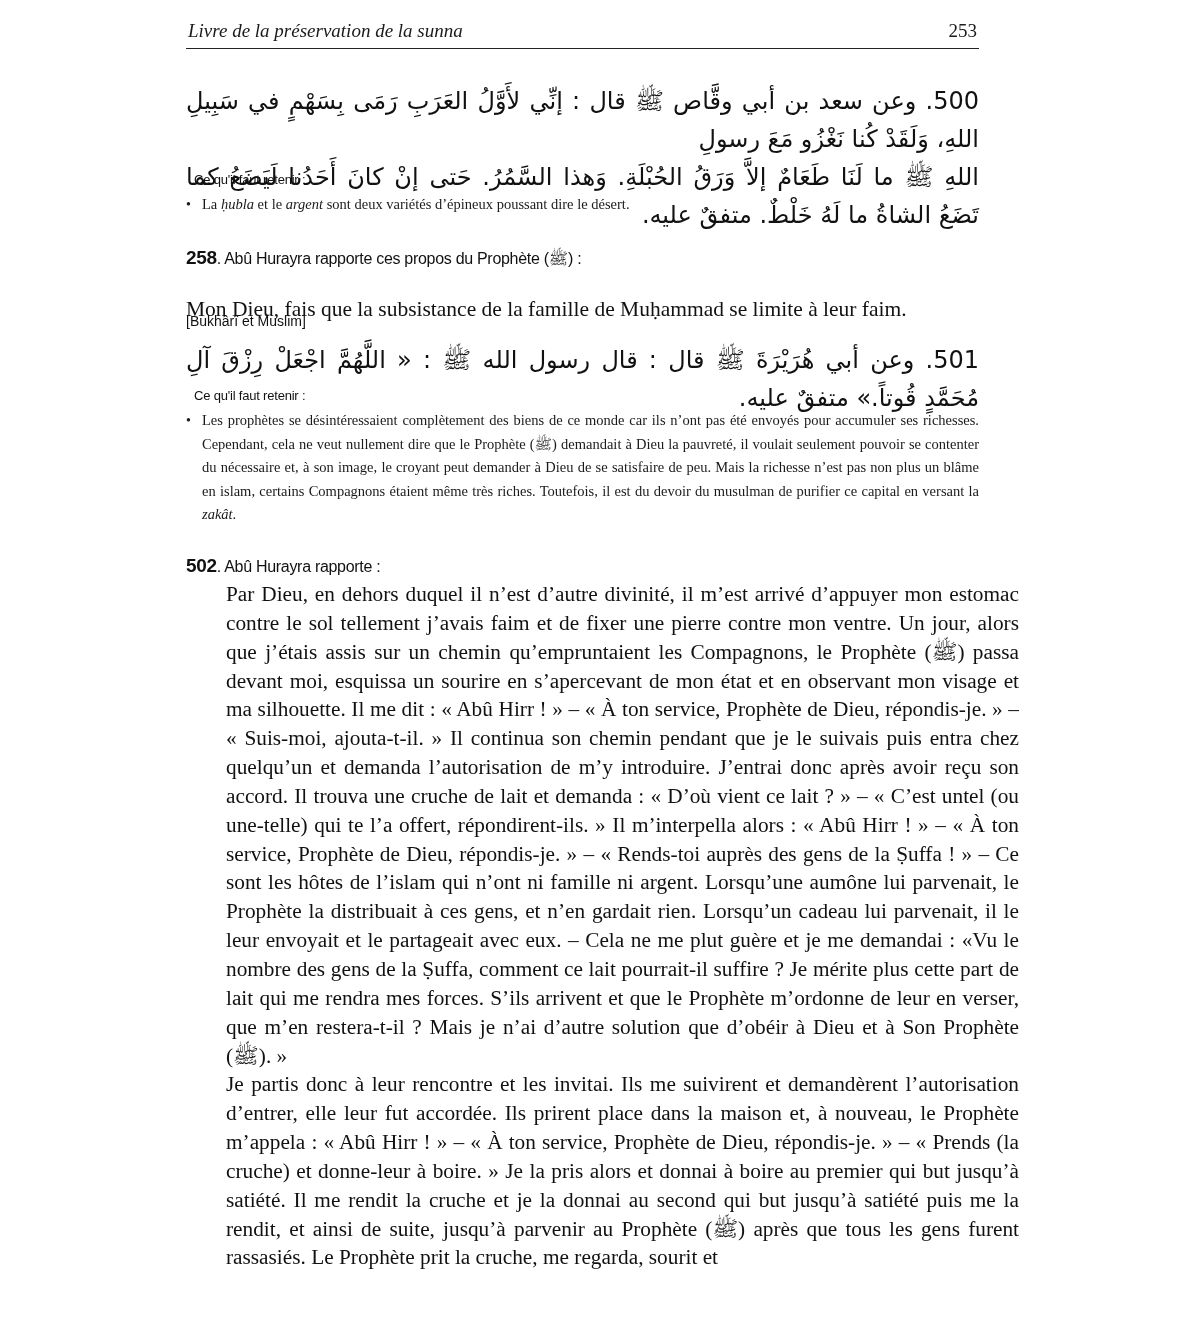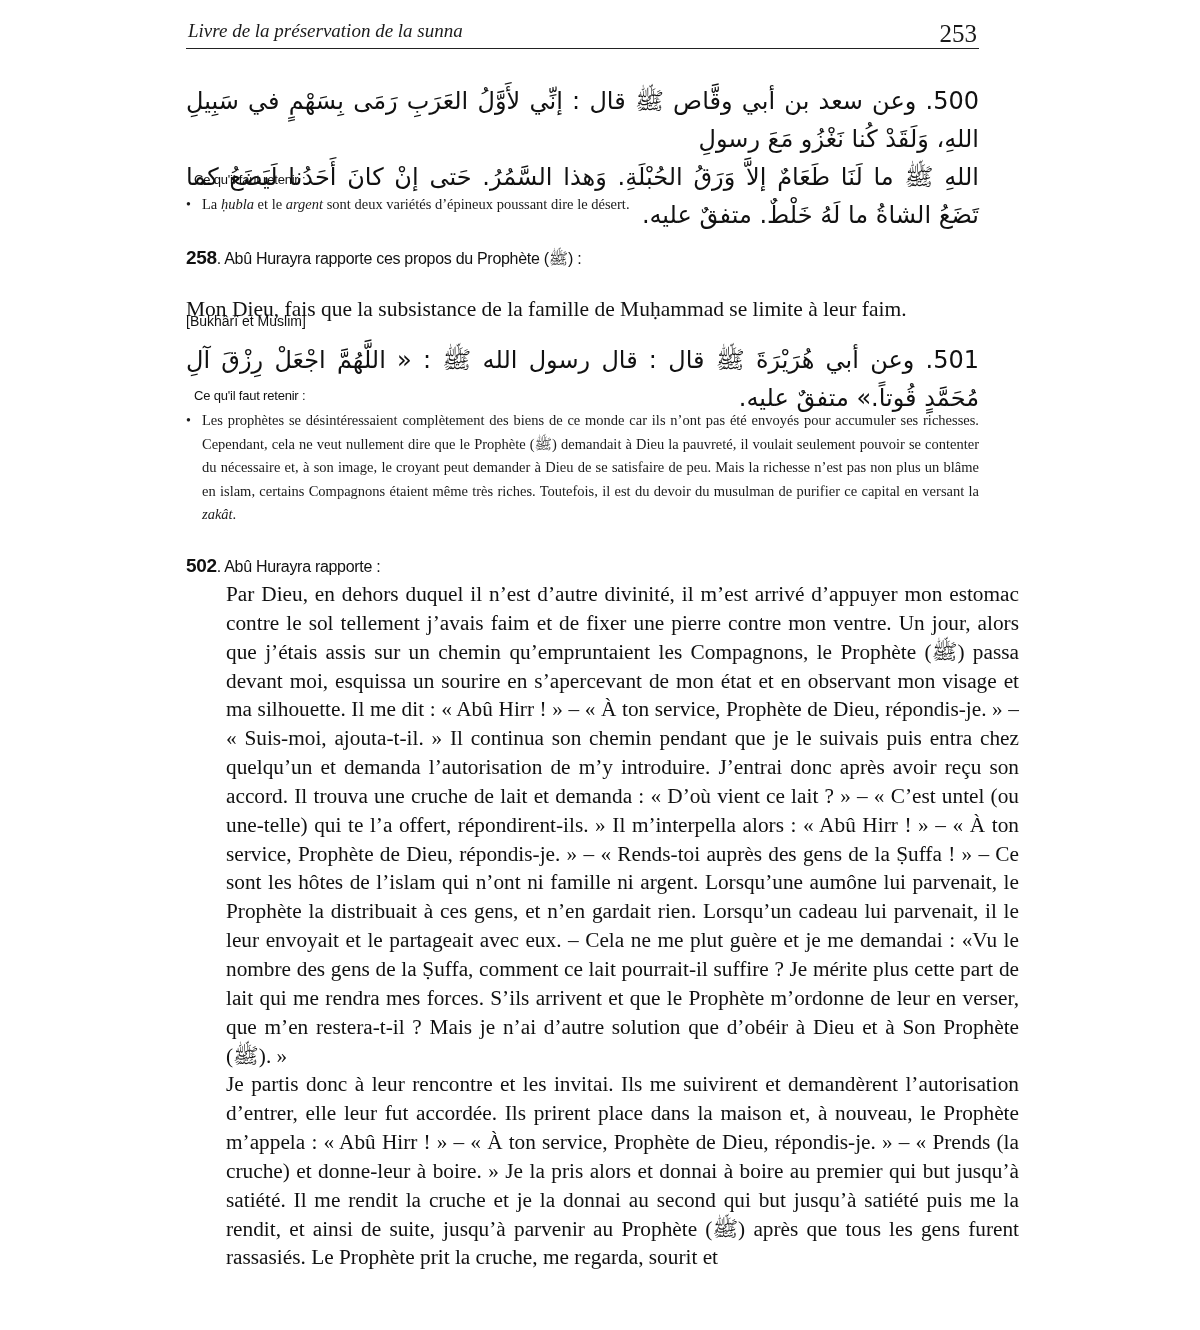--- a/index.html
+++ b/index.html
@@ -1,20 +1,20 @@
 <!DOCTYPE html>
 <html><head>
 <meta charset="utf-8">
 <style>
   html, body { margin: 0; padding: 0; background: #ffffff; }
   body { width: 1200px; height: 1330px; position: relative; overflow: hidden; color: #141414; }
   .page { position: absolute; left: 186px; top: 0; width: 793px; }
   .running-head { position: absolute; top: 18px; left: 0; width: 793px; height: 30px; border-bottom: 1.6px solid #222; }
   .rh-title { position: absolute; left: 2px; top: 2px; font-family: "Liberation Serif", serif; font-style: italic; font-size: 19px; color: #1a1a1a; }
-  .rh-num { position: absolute; right: 2px; top: 2px; font-family: "Liberation Serif", serif; font-size: 25px; color: #1a1a1a; }
+  .rh-num { position: absolute; right: 2px; top: 2px; font-family: "Liberation Serif", serif; font-size: 19px; color: #1a1a1a; }
 
   .arabic { position: absolute; left: 0; width: 793px; direction: rtl; text-align: justify; text-align-last: right; font-family: "DejaVu Sans", sans-serif; font-size: 24px; color: #111; line-height: 38px; }
   .label-sans { position: absolute; left: 0; font-family: "Liberation Sans", sans-serif; font-size: 13px; color: #111; letter-spacing: -0.2px; margin-left: 8px; }
   .note { position: absolute; left: 0; width: 793px; font-family: "Liberation Serif", serif; font-size: 14.5px; line-height: 23.5px; color: #1a1a1a; }
   .note .bullet { position: absolute; left: 0; top: 0; font-size: 14px; }
   .note .txt { display: block; padding-left: 16px; text-align: justify; }
 
   .hadith-head { position: absolute; left: 0; font-family: "Liberation Sans", sans-serif; font-size: 16px; color: #111; letter-spacing: -0.3px; }
   .hadith-head .num { font-weight: bold; font-size: 19px; }
   .matn-big { position: absolute; left: 0; width: 793px; font-family: "Liberation Serif", serif; font-size: 21.5px; color: #111; line-height: 29px; text-align: justify; }

